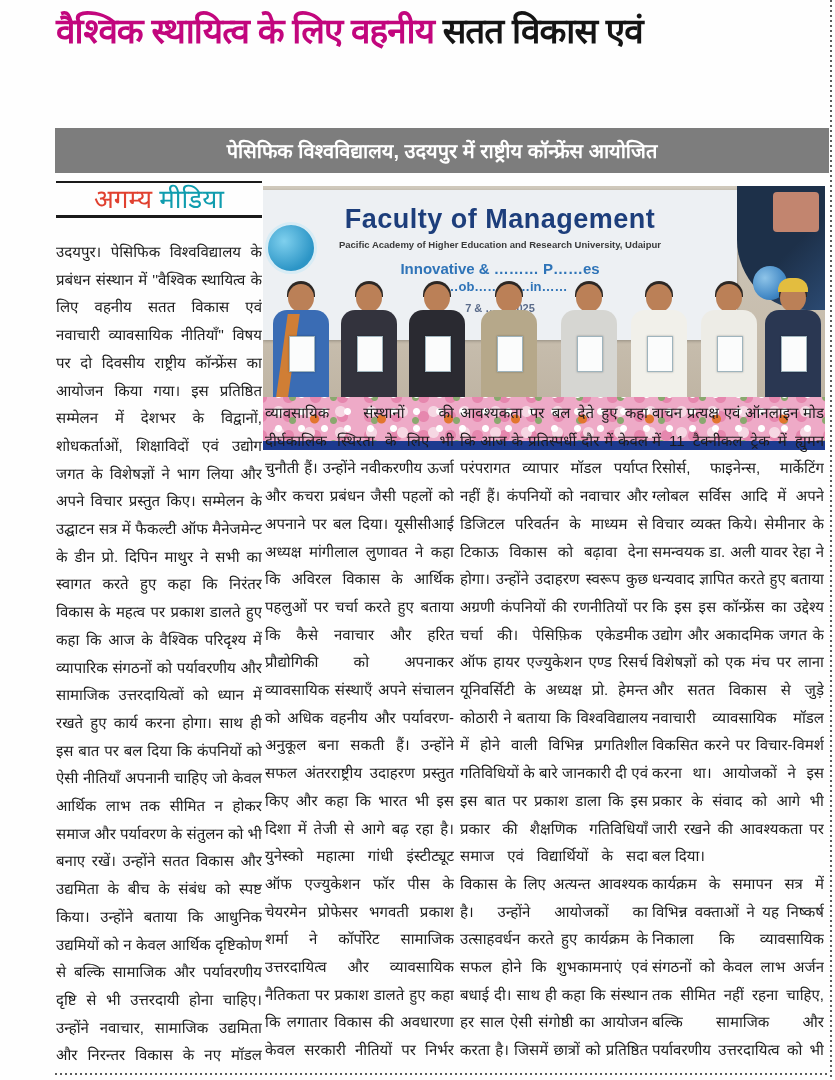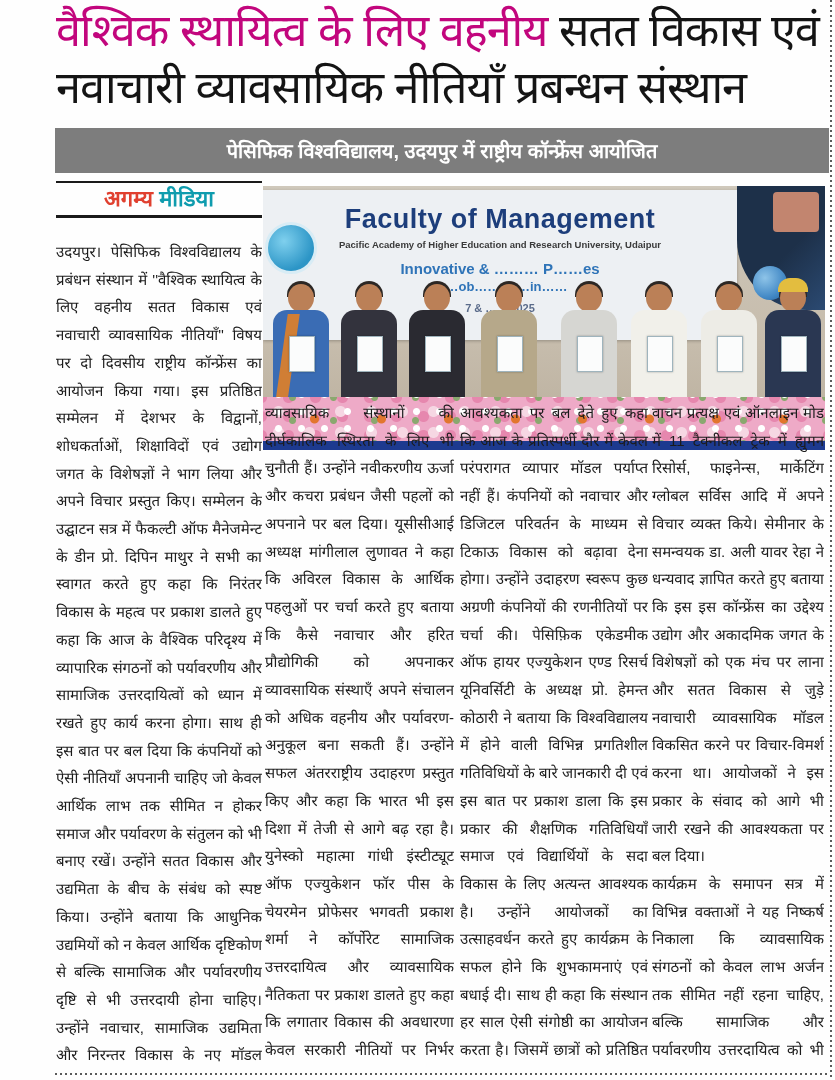--- a/index.html
+++ b/index.html
@@ -1,29 +1,29 @@
 <!DOCTYPE html>
 <html><head>
 <meta charset="utf-8">
 <style>
   html,body{margin:0;padding:0;background:#ffffff;}
   .page{position:relative;width:835px;height:1080px;background:#fefefe;overflow:hidden;
         font-family:"Liberation Sans","DejaVu Sans",sans-serif;}
 
   
   .headline{position:absolute;left:56px;top:2px;width:774px;color:#141414;}
-  .hl-line{font-size:45px;font-weight:400;line-height:57px;letter-spacing:-1px;white-space:nowrap;}
+  .hl-line{font-size:35px;font-weight:700;line-height:57px;letter-spacing:-1px;white-space:nowrap;}
   .hl-pink{color:#c2067d;}
   .subhead{position:absolute;left:55px;top:128px;width:774px;height:45px;background:#7d7d7d;
            color:#ffffff;font-size:20px;font-weight:700;text-align:center;line-height:46px;white-space:nowrap;}
 
   
   .masthead{position:absolute;left:56px;top:181px;width:206px;text-align:center;
             border-top:2px solid #1a1a1a;border-bottom:3px solid #1a1a1a;padding:2px 0 2px;}
-  .masthead-name{font-size:22px;font-weight:700;line-height:28px;}
+  .masthead-name{font-size:26px;font-weight:400;line-height:28px;}
   .name-red{color:#e0402f;}
   .name-teal{color:#0f9cae;}
   .masthead-url{font-size:14.5px;font-weight:700;color:#101010;letter-spacing:.2px;line-height:18px;}
 
   
   .bodycol{position:absolute;color:#1b1b1b;font-size:15px;line-height:27.7px;
            text-align:justify;overflow:hidden;}
   .bodycol p{margin:0;}
   .dateline{font-weight:400;}
   .col1{left:56px;top:238px;width:206px;height:830px;}
@@ -76,21 +76,20 @@
   .edge-bottom{position:absolute;left:55px;right:7px;bottom:5px;height:2px;
       background:repeating-linear-gradient(to right,#5a5a5a 0 2px,rgba(0,0,0,0) 2px 5px);}
 </style>
 </head>
 <body>
 
 <div class="page">
 
   <div class="headline">
     <div class="hl-line"><span class="hl-pink">वैश्विक स्थायित्व के लिए वहनीय</span><span> सतत विकास एवं</span></div>
-    <div class="hl-line">नवाचारी व्यावसायिक नीतियाँ प्रबन्धन संस्थान</div>
   </div>
   <div class="subhead">पेसिफिक विश्वविद्यालय, उदयपुर में राष्ट्रीय कॉन्फ्रेंस आयोजित</div>
 
   <div class="masthead">
     <div class="masthead-name"><span class="name-red">अगम्य</span><span class="name-teal"> मीडिया</span></div>
   </div>
 
   <div class="photo">
     <div class="banner">
       <div class="banner-title">Faculty of Management</div>

